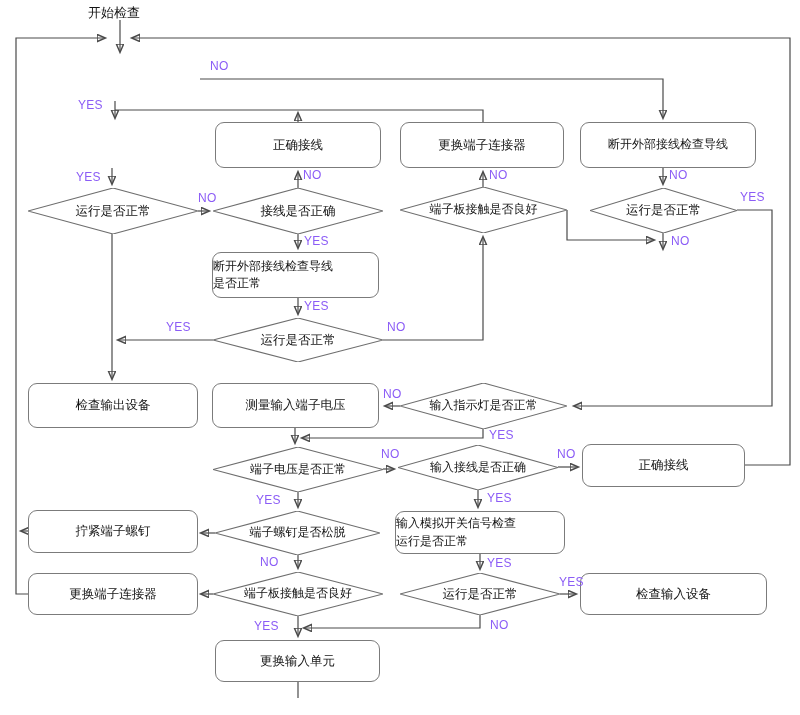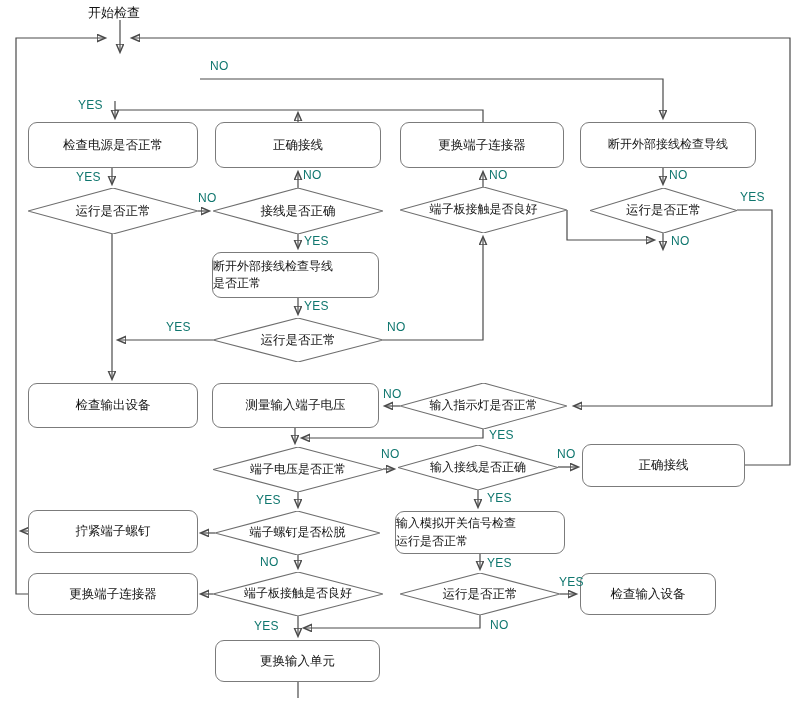--- a/index.html
+++ b/index.html
@@ -10,21 +10,21 @@
   .edges{position:absolute;left:0;top:0;}
   .edges path{stroke:#4a4a4a;stroke-width:1.2;fill:none;}
   .node{position:absolute;display:flex;align-items:center;justify-content:center;
     font-size:12.5px;color:#141414;line-height:1.45;text-align:center;}
   .node.box{border:1.2px solid #7b7b7b;border-radius:9px;background:#fff;box-sizing:border-box;}
   .node.box.leftalign{justify-content:flex-start;text-align:left;padding-right:6px;}
   .node .nl{position:relative;z-index:2;}
   .node .nl2{position:relative;z-index:2;display:flex;flex-direction:column;align-items:flex-start;}
   .dsvg{position:absolute;left:0;top:0;width:100%;height:100%;z-index:1;}
   .dsvg polygon{fill:#fff;stroke:#6e6e6e;stroke-width:1.1;vector-effect:non-scaling-stroke;}
-  .elabel{position:absolute;font-size:12px;color:#0f766e;z-index:3;letter-spacing:.3px;}
+  .elabel{position:absolute;font-size:12px;color:#8b5cf6;z-index:3;letter-spacing:.3px;}
   .startlabel{position:absolute;font-size:13px;color:#141414;z-index:3;}
 </style>
 </head>
 <body>
 
 <div class="canvas">
 
   <svg class="edges" width="800" height="715">
     <defs>
       <marker id="arr" markerWidth="9" markerHeight="8" refX="6.6" refY="3" orient="auto">
@@ -131,23 +131,20 @@
       </svg>
     <span class="nl">端子板接触是否良好</span>
   </div>
   <div class="node diamond" style="left:400px;top:573px;width:160px;height:42px">
     <svg class="dsvg" viewBox="0 0 100 40" preserveAspectRatio="none">
         <polygon points="50,0 100,20 50,40 0,20"></polygon>
       </svg>
     <span class="nl">运行是否正常</span>
   </div>
 
-  <div class="node box" style="left:28px;top:122px;width:170px;height:46px">
-    <span class="nl">检查电源是否正常</span>
-  </div>
   <div class="node box" style="left:215px;top:122px;width:166px;height:46px">
     <span class="nl">正确接线</span>
   </div>
   <div class="node box" style="left:400px;top:122px;width:164px;height:46px">
     <span class="nl">更换端子连接器</span>
   </div>
   <div class="node box" style="left:580px;top:122px;width:176px;height:46px;font-size:12px">
     <span class="nl">断开外部接线检查导线</span>
   </div>
   <div class="node box leftalign" style="left:212px;top:252px;width:167px;height:46px;font-size:12px">
@@ -170,21 +167,21 @@
   </div>
   <div class="node box leftalign" style="left:395px;top:511px;width:170px;height:43px;font-size:12px">
     <span class="nl2">
       <span>输入模拟开关信号检查</span>
       <span>运行是否正常</span>
     </span>
   </div>
   <div class="node box" style="left:28px;top:573px;width:170px;height:42px">
     <span class="nl">更换端子连接器</span>
   </div>
-  <div class="node box" style="left:580px;top:573px;width:136px;height:42px">
+  <div class="node box" style="left:580px;top:573px;width:187px;height:42px">
     <span class="nl">检查输入设备</span>
   </div>
   <div class="node box" style="left:215px;top:640px;width:165px;height:42px">
     <span class="nl">更换输入单元</span>
   </div>
 
   <span class="elabel" style="left:78px;top:98px">YES</span>
   <span class="elabel" style="left:210px;top:59px">NO</span>
   <span class="elabel" style="left:76px;top:170px">YES</span>
   <span class="elabel" style="left:198px;top:191px">NO</span>

